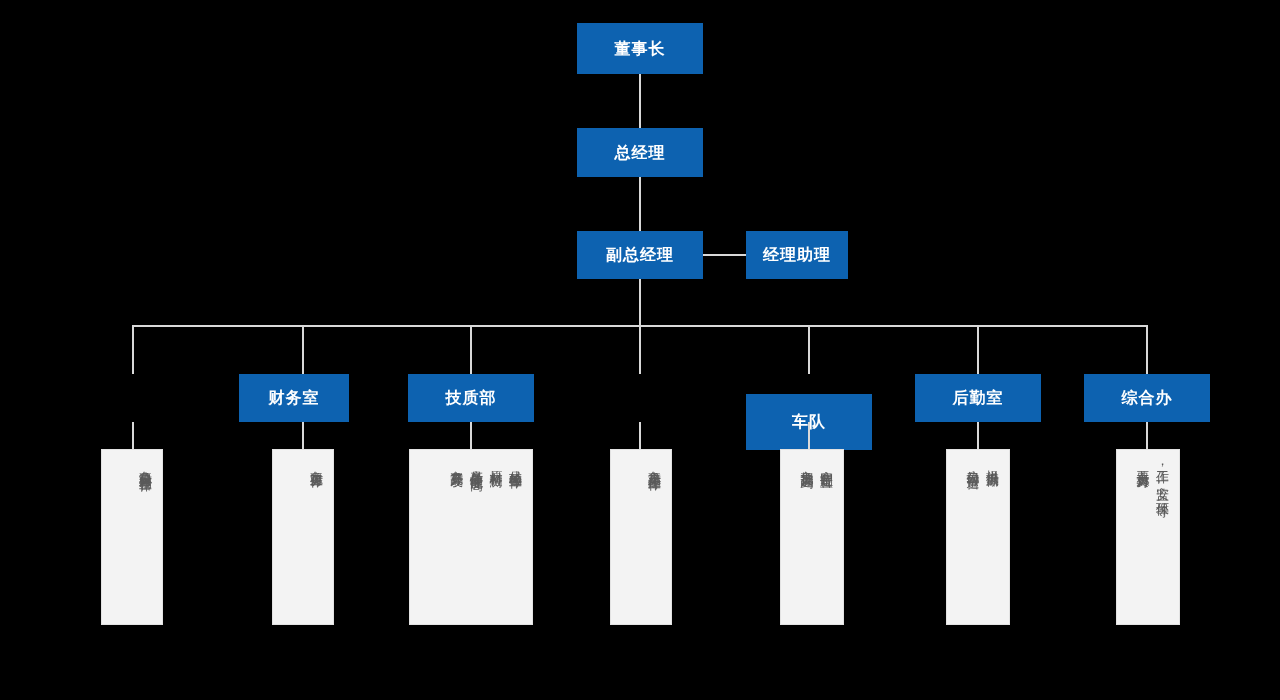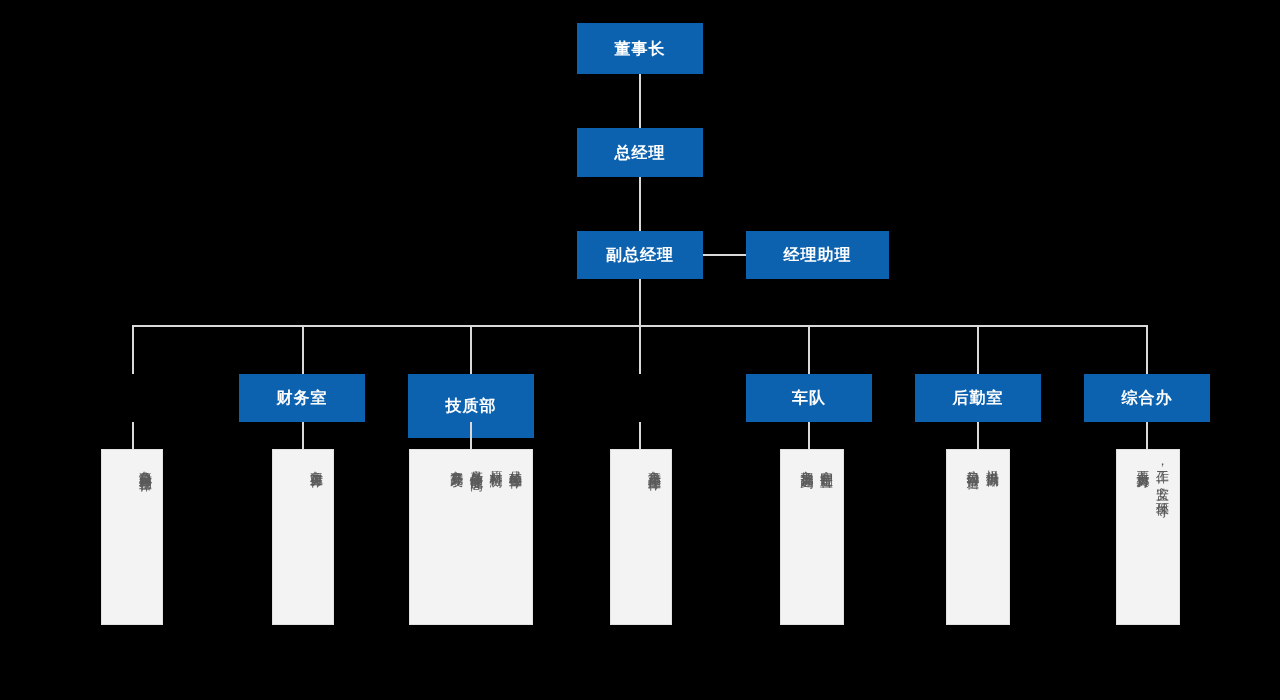--- a/index.html
+++ b/index.html
@@ -88,43 +88,43 @@
   </div>
 
   <div class="line-v" style="left:639px; top:177px; height:54px;"></div>
 
   <div class="node" style="left:577px; top:231px; width:126px; height:48px;">
     <span>副总经理</span>
   </div>
 
   <div class="line-h" style="left:703px; top:254px; width:44px;"></div>
 
-  <div class="node" style="left:746px; top:231px; width:143px; height:48px;">
+  <div class="node" style="left:746px; top:231px; width:102px; height:48px;">
     <span>经理助理</span>
   </div>
 
   <div class="line-v" style="left:639px; top:279px; height:48px;"></div>
 
   <div class="line-h" style="left:132px; top:325px; width:1016px;"></div>
 
   <div class="line-v" style="left:132px; top:325px; height:49px;"></div>
   <div class="line-v" style="left:302px; top:325px; height:49px;"></div>
   <div class="line-v" style="left:470px; top:325px; height:49px;"></div>
   <div class="line-v" style="left:639px; top:325px; height:49px;"></div>
   <div class="line-v" style="left:808px; top:325px; height:49px;"></div>
   <div class="line-v" style="left:977px; top:325px; height:49px;"></div>
   <div class="line-v" style="left:1146px; top:325px; height:49px;"></div>
 
-  <div class="node" style="left:239px; top:374px; width:126px; height:48px;">
+  <div class="node" style="left:239px; top:374px; width:110px; height:48px;">
     <span>财务室</span>
   </div>
-  <div class="node" style="left:408px; top:374px; width:126px; height:64px;">
+  <div class="node" style="left:408px; top:374px; width:126px; height:48px;">
     <span>技质部</span>
   </div>
-  <div class="node" style="left:746px; top:374px; width:126px; height:48px;">
+  <div class="node" style="left:746px; top:394px; width:126px; height:56px;">
     <span>车队</span>
   </div>
   <div class="node" style="left:915px; top:374px; width:126px; height:48px;">
     <span>后勤室</span>
   </div>
   <div class="node" style="left:1084px; top:374px; width:126px; height:48px;">
     <span>综合办</span>
   </div>
 
   <div class="line-v" style="left:132px; top:422px; height:28px;"></div>

